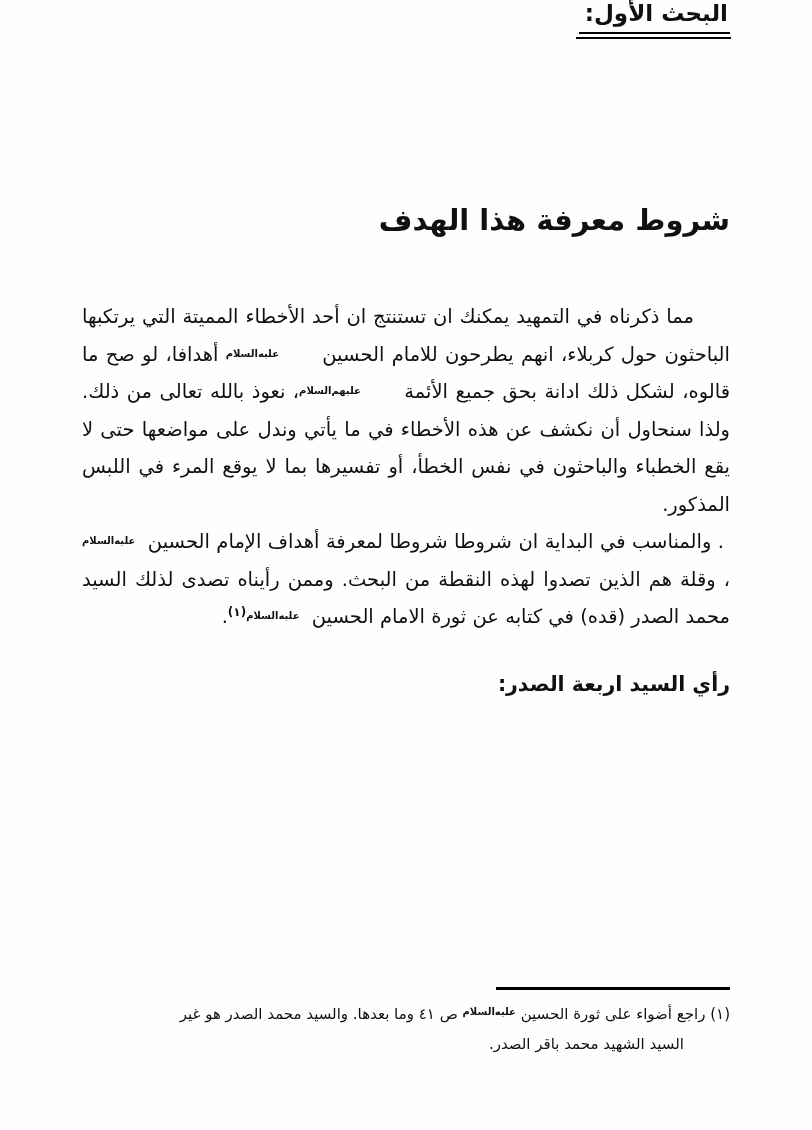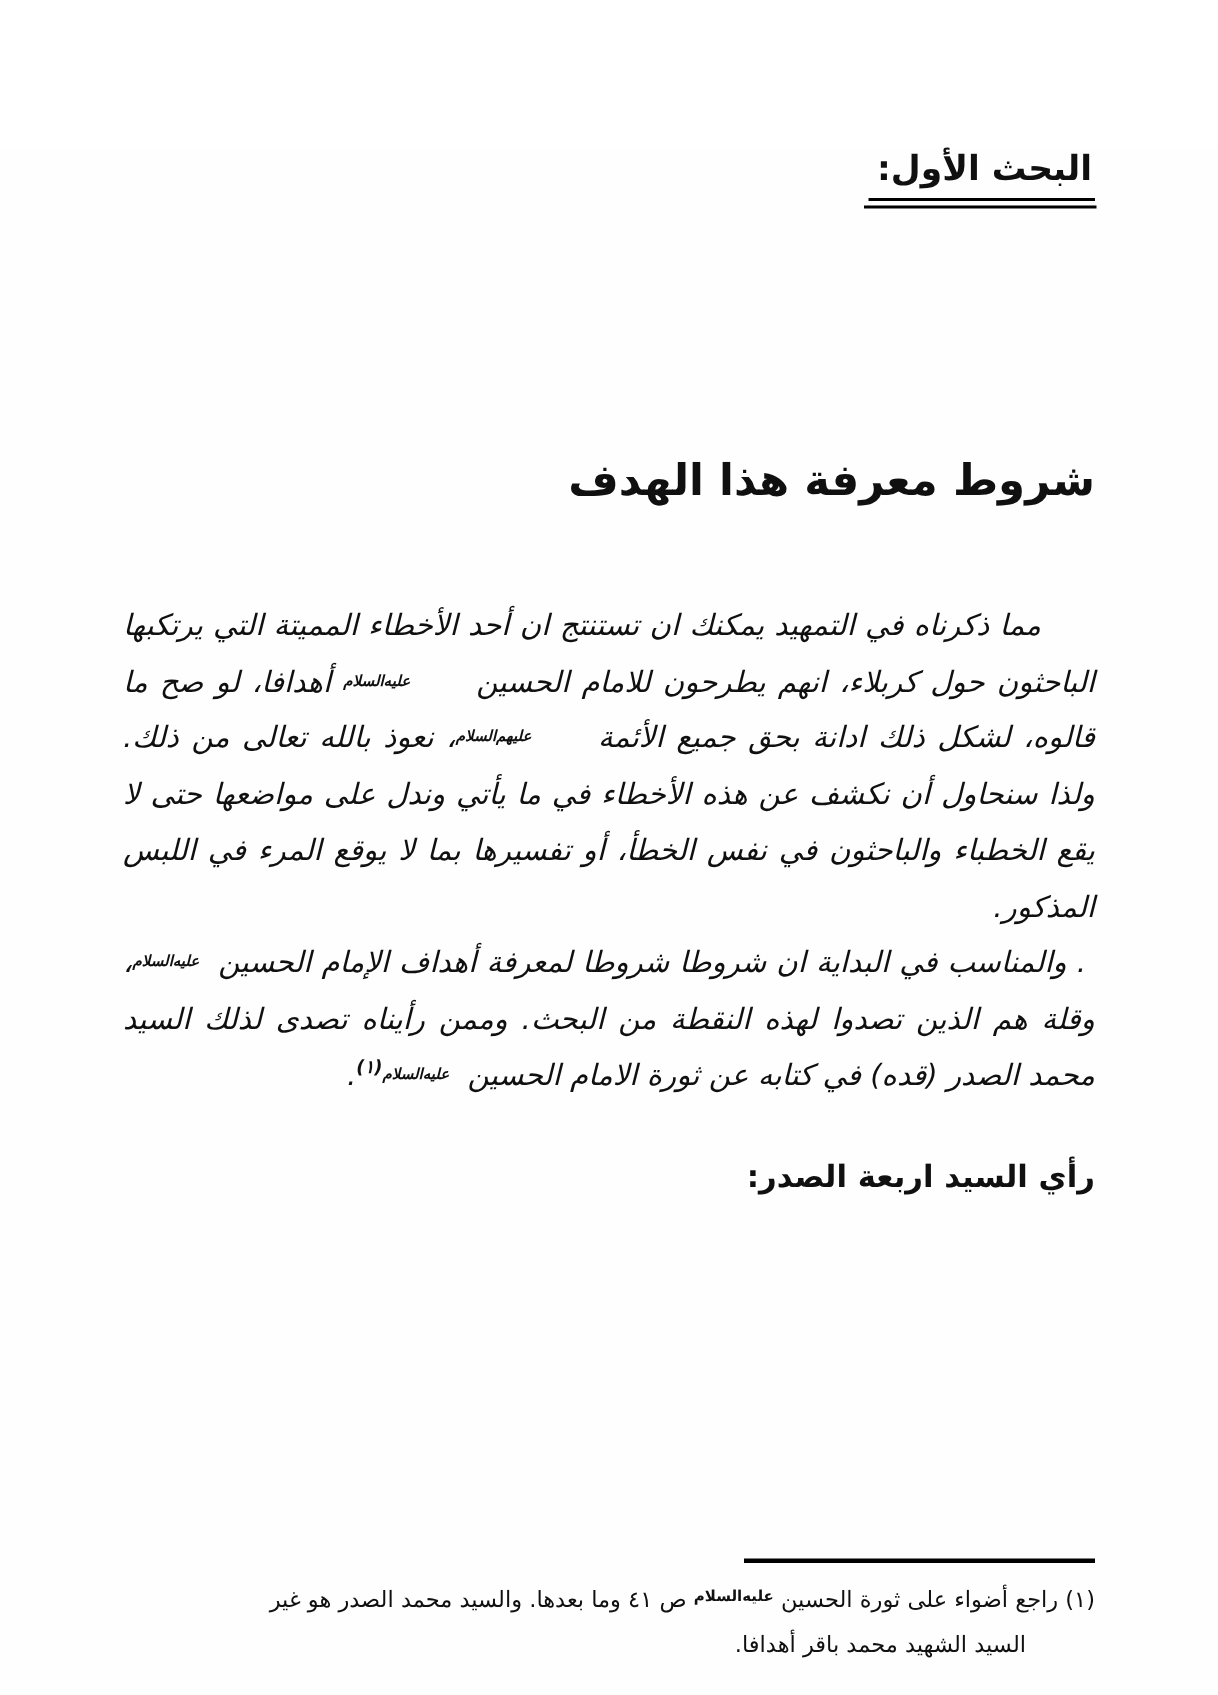--- a/index.html
+++ b/index.html
@@ -13,21 +13,20 @@
   .page {
     position:relative;
     width:812px; height:1130px;
     padding:0 82px;
     direction:rtl;
     background:#fefefe;
   }
   .section-header {
     position:relative;
     width:max-content;
-    margin-top:100px;
     font-size:23px;
     font-weight:700;
     padding:0 2px 6px 6px;
     border-bottom:2px solid #000;
   }
   .section-header::after {
     content:"";
     position:absolute;
     left:-3px; right:-1px; bottom:-7px;
     height:2px;
@@ -41,42 +40,42 @@
     line-height:36px;
   }
   .body-text {
     margin-top:60px;
     font-size:19.5px;
     line-height:37.5px;
     text-align:justify;
     text-justify:inter-word;
   }
   .body-text p { margin:0; }
-  .para { margin-bottom:7px;font-style:italic; }
+  .para { margin-bottom:7px; }
   .indent-lg { text-indent:36px; }
   .indent-sm { text-indent:6px; }
   .subheading {
     margin-top:32px;
     margin-bottom:13px;
     font-size:20.5px;
     font-weight:700;
     line-height:32px;
   }
   .honorific {
     display:inline-block;
     font-size:10px;
     font-weight:700;
     line-height:1;
     letter-spacing:-0.3px;
     transform:translateY(-4px);
   }
   sup.footref { font-size:12px; line-height:0; font-weight:700; }
   .footnote-area {
     position:absolute;
-    top:939px; right:82px; left:82px;
+    top:987px; right:82px; left:82px;
   }
   .footnote-rule {
     width:234px; height:3px;
     background:#000;
     margin-bottom:9px;
   }
   .footnote-text {
     font-size:15px;
     line-height:30px;
     text-align:justify;
@@ -102,16 +101,16 @@
 
     <p class="para indent-sm"><span>. والمناسب في البداية ان شروطا شروطا لمعرفة أهداف الإمام الحسين </span><span class="honorific">عليه‌السلام</span><span>، وقلة هم الذين تصدوا لهذه النقطة من البحث. وممن رأيناه تصدى لذلك السيد محمد الصدر (قده) في كتابه عن ثورة الامام الحسين </span><span class="honorific">عليه‌السلام</span><sup class="footref">(١)</sup><span>.</span></p>
 
     <h3 class="subheading">رأي السيد اربعة الصدر:</h3>
 
   </div>
 
   <div class="footnote-area">
     <div class="footnote-rule"></div>
     <p class="footnote-text"><span>(١) راجع أضواء على ثورة الحسين </span><span class="honorific">عليه‌السلام</span><span> ص ٤١ وما بعدها. والسيد محمد الصدر هو غير</span></p>
-    <p class="footnote-text-2">السيد الشهيد محمد باقر أهدافا.</p>
+    <p class="footnote-text-2">السيد الشهيد محمد باقر الصدر.</p>
   </div>
 
 </div>
 
 </body></html>

